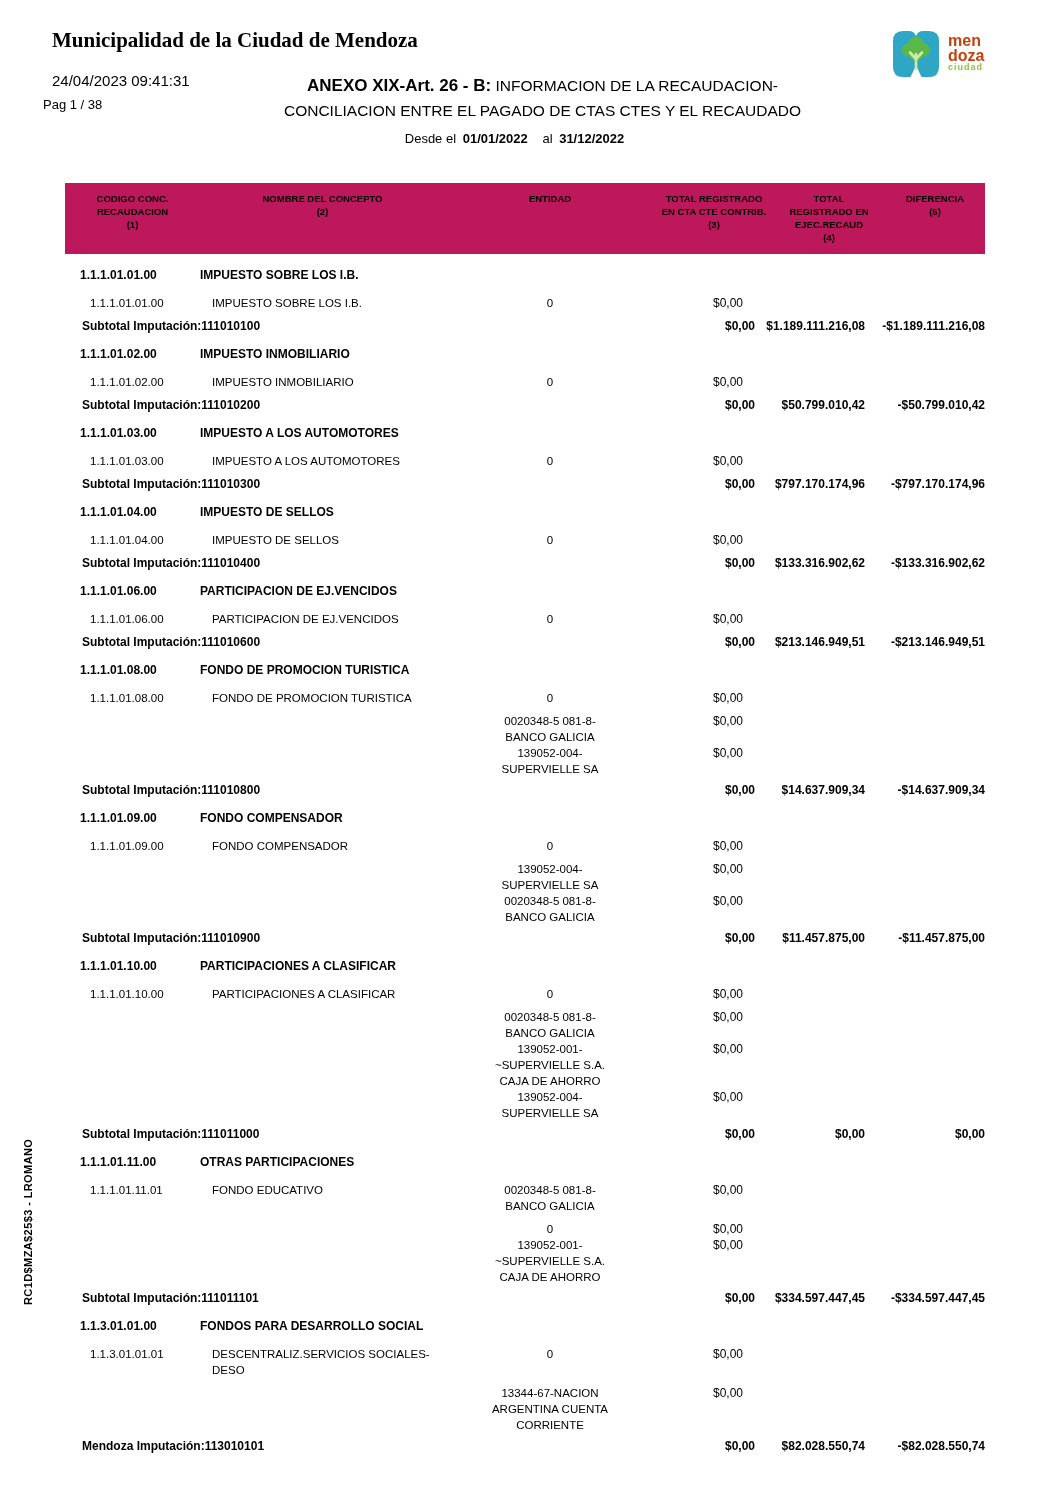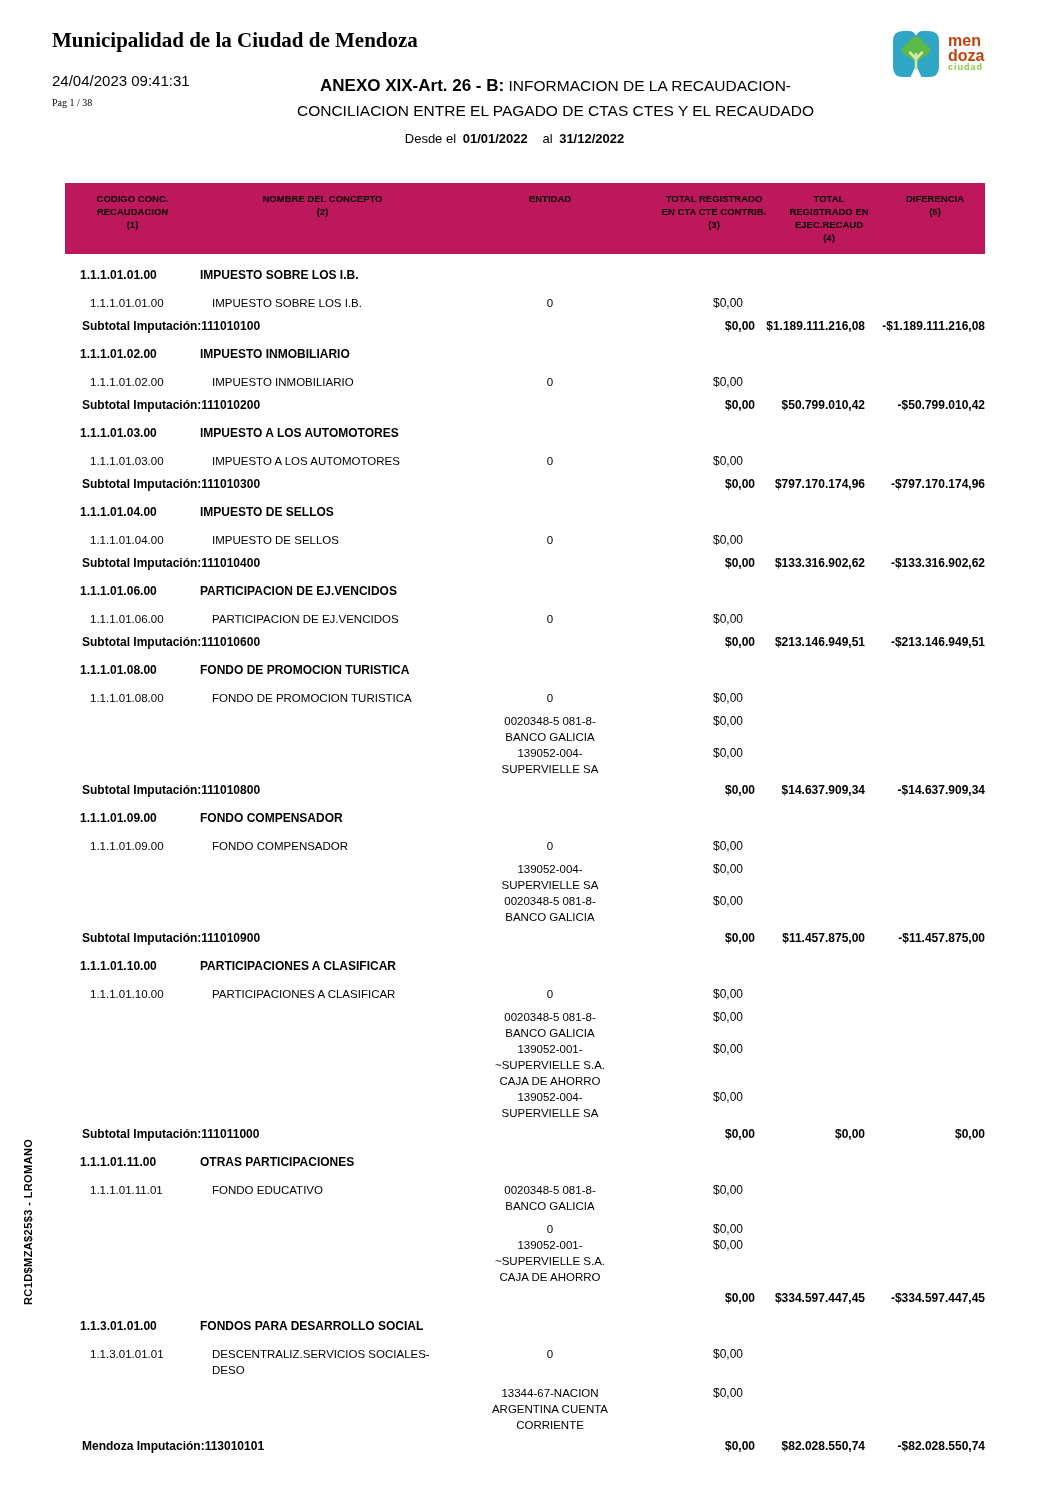--- a/index.html
+++ b/index.html
@@ -12,23 +12,23 @@
     color:#000;
     overflow:hidden;
   }
   
   .org-title{
     position:absolute;left:52px;top:28px;
     font-family:"Liberation Serif", serif;
     font-weight:bold;font-size:21px;
   }
   .timestamp{position:absolute;left:52px;top:72px;font-size:15px;}
-  .page-label{position:absolute;left:52px;top:97px;font-size:10px;font-family:Liberation Serif, serif;}
+  .page-label{position:absolute;left:43px;top:97px;font-size:13px;}
   .report-title{
-    position:absolute;left:248px;top:73px;width:615px;
+    position:absolute;left:235px;top:73px;width:615px;
     text-align:center;font-size:15.5px;line-height:25px;
   }
   .report-title b{font-size:17px;}
   .period{
     position:absolute;left:0;top:131px;width:1032px;
     text-align:center;font-size:13px;
   }
   .period b{margin:0 3px;}
   .period .mid{margin-left:8px;}
   
@@ -342,20 +342,21 @@
           <span class="c3">0</span>
           <span class="c4 amt">$0,00</span>
         </div>
         <div class="row entity-row">
           <span class="c3">139052-001-
 ~SUPERVIELLE S.A.
 CAJA DE AHORRO</span>
           <span class="c4 amt">$0,00</span>
         </div>
         <div class="row subtotal-row">
+          <span class="sub-label">Subtotal Imputación:111011101</span>
           <span class="c4 r">$0,00</span>
           <span class="c5 r">$334.597.447,45</span>
           <span class="c6 r">-$334.597.447,45</span>
         </div>
       </div>
 
       <div class="section">
         <div class="row group-row">
           <span class="c1 group-code">1.1.3.01.01.00</span>
           <span class="c2">FONDOS PARA DESARROLLO SOCIAL</span>

